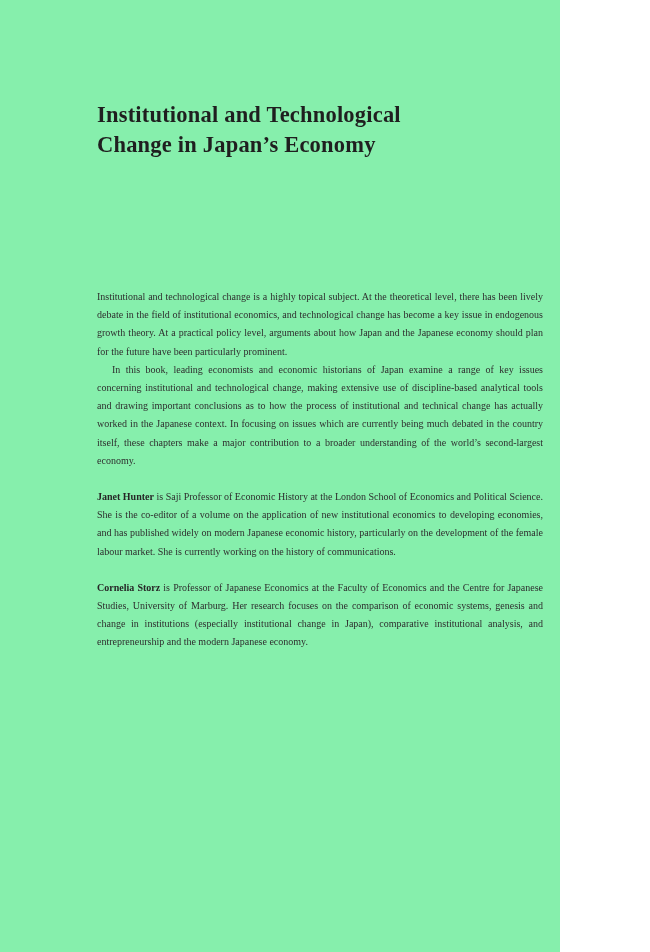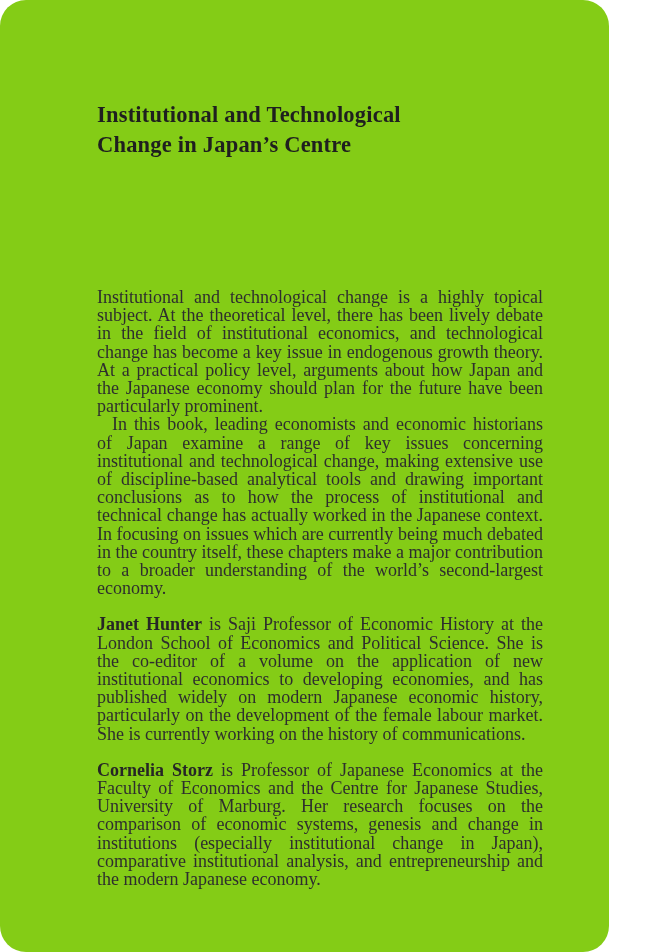--- a/index.html
+++ b/index.html
@@ -2,45 +2,44 @@
 <html><head>
 <meta charset="utf-8">
 <style>
   html, body {
     margin: 0;
     padding: 0;
     background: #ffffff;
   }
   .page {
     position: relative;
-    width: 609px;
+    width: 560px;
     height: 952px;
-    background: #84cc16;
+    background: #86efac;
     overflow: hidden;
     font-family: "Liberation Serif", "DejaVu Serif", serif;
-    border-radius: 26px;
   }
   .content {
     position: absolute;
     left: 97px;
     top: 100px;
     width: 446px;
   }
   .book-title {
     margin: 0 0 0 0;
     font-size: 22.5px;
     line-height: 30px;
     font-weight: bold;
     color: #1f1f1f;
     letter-spacing: 0.2px;
   }
   .book-title span { display: block; }
   .body-text {
     margin-top: 128px;
-    font-size: 18px;
+    font-size: 10px;
     line-height: 18.2px;
     color: #2e2e2e;
     text-align: justify;
   }
   .body-text p {
     margin: 0;
   }
   .para-indent {
     text-indent: 15px;
   }
@@ -54,21 +53,21 @@
   }
 </style>
 </head>
 <body>
 
 <div class="page">
   <div class="content">
 
     <h1 class="book-title">
       <span>Institutional and Technological</span>
-      <span>Change in Japan’s Centre</span>
+      <span>Change in Japan’s Economy</span>
     </h1>
 
     <div class="body-text">
 
       <p>Institutional and technological change is a highly topical subject. At the theoretical level, there has been lively debate in the field of institutional economics, and technological change has become a key issue in endogenous growth theory. At a practical policy level, arguments about how Japan and the Japanese economy should plan for the future have been particularly prominent.</p>
 
       <p class="para-indent">In this book, leading economists and economic historians of Japan examine a range of key issues concerning institutional and technological change, making extensive use of discipline-based analytical tools and drawing important conclusions as to how the process of institutional and technical change has actually worked in the Japanese context. In focusing on issues which are currently being much debated in the country itself, these chapters make a major contribution to a broader understanding of the world’s second-largest economy.</p>
 
       <p class="para-spaced">
         <span class="author-name">Janet Hunter</span><span> is Saji Professor of Economic History at the London School of Economics and Political Science. She is the co-editor of a volume on the application of new institutional economics to developing economies, and has published widely on modern Japanese economic history, particularly on the development of the female labour market. She is currently working on the history of communications.</span>

